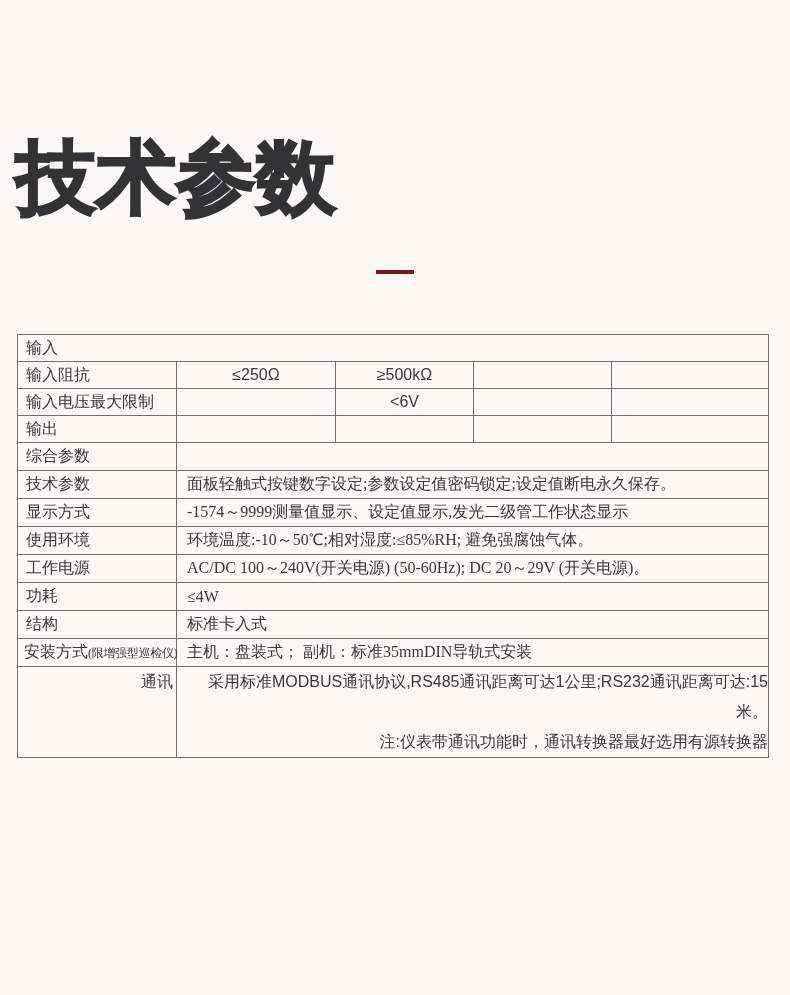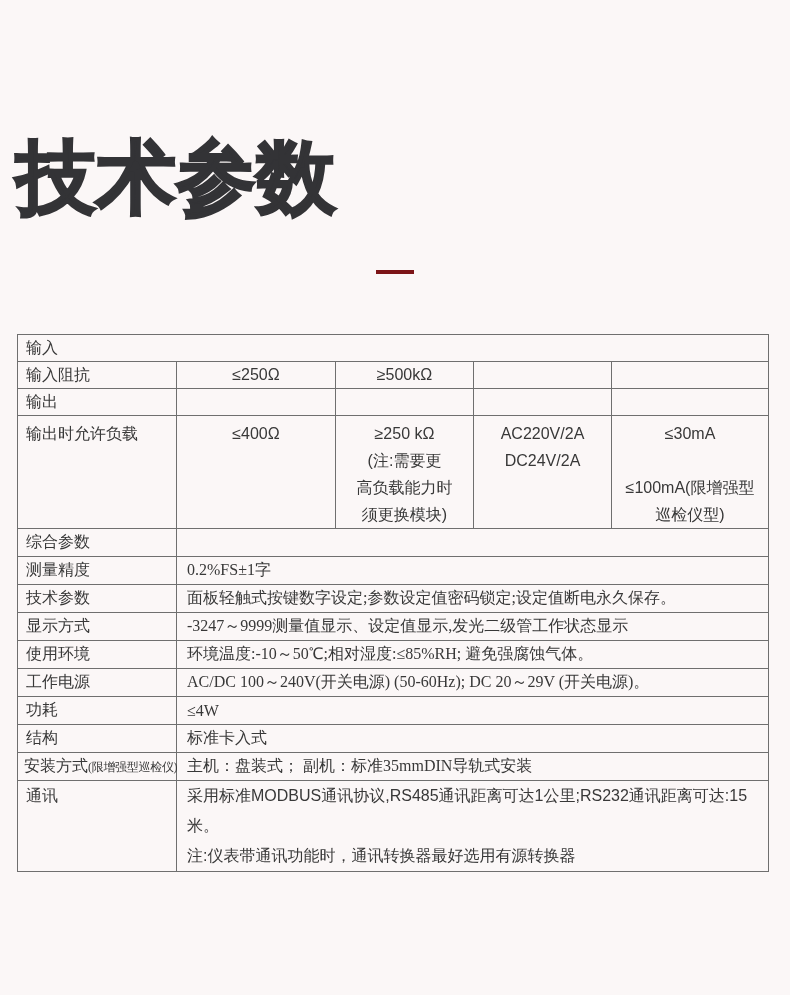--- a/index.html
+++ b/index.html
@@ -47,21 +47,21 @@
   td.ctr { text-align: center; }
   td.val { text-align: left; padding-left: 10px; white-space: pre-line; }
   tr.span-row td { height: 28px; font-family: Liberation Serif, serif; }
   tr.tall td {
     vertical-align: top;
     line-height: 27px;
     padding-top: 4px;
     white-space: pre-line;
     height: 105px;
   }
-  tr.comm td { height: 60px; line-height: 30px; }
+  tr.comm td { height: 60px; line-height: 30px; text-align: right; }
   td.nowrap { white-space: nowrap; padding-left: 6px; }
   .note { font-size: 12px; letter-spacing: -0.3px; }
 </style>
 </head>
 <body style="background: rgb(251, 247, 247);">
 
 <h1 class="title">技术参数</h1>
 <div class="divider" style="background: rgb(124, 20, 23);"></div>
 
 <table class="spec">
@@ -77,55 +77,44 @@
       <td class="lbl" colspan="5">输入</td>
     </tr>
     <tr>
       <td class="lbl">输入阻抗</td>
       <td class="ctr">≤250Ω</td>
       <td class="ctr">≥500kΩ</td>
       <td class="ctr"></td>
       <td class="ctr"></td>
     </tr>
     <tr>
+      <td class="lbl">输入电压最大限制</td>
+      <td class="ctr"></td>
+      <td class="ctr">&lt;6V</td>
+      <td class="ctr"></td>
+      <td class="ctr"></td>
+    </tr>
+    <tr>
       <td class="lbl">输出</td>
       <td class="ctr"></td>
       <td class="ctr"></td>
       <td class="ctr"></td>
       <td class="ctr"></td>
     </tr>
-    <tr class="tall">
-      <td class="lbl">输出时允许负载</td>
-      <td class="ctr">≤400Ω</td>
-      <td class="ctr">≥250 kΩ
-(注:需要更
-高负载能力时
-须更换模块)</td>
-      <td class="ctr">AC220V/2A
-DC24V/2A</td>
-      <td class="ctr">≤30mA
-
-≤100mA(限增强型
-巡检仪型)</td>
-    </tr>
     <tr class="span-row">
       <td class="lbl">综合参数</td>
       <td class="val" colspan="4"></td>
-    </tr>
-    <tr class="span-row">
-      <td class="lbl">测量精度</td>
-      <td class="val" colspan="4">0.2%FS±1字</td>
     </tr>
     <tr class="span-row">
       <td class="lbl">技术参数</td>
       <td class="val" colspan="4">面板轻触式按键数字设定;参数设定值密码锁定;设定值断电永久保存。</td>
     </tr>
     <tr class="span-row">
       <td class="lbl">显示方式</td>
-      <td class="val" colspan="4">-3247～9999测量值显示、设定值显示,发光二级管工作状态显示</td>
+      <td class="val" colspan="4">-1574～9999测量值显示、设定值显示,发光二级管工作状态显示</td>
     </tr>
     <tr class="span-row">
       <td class="lbl">使用环境</td>
       <td class="val" colspan="4">环境温度:-10～50℃;相对湿度:≤85%RH; 避免强腐蚀气体。</td>
     </tr>
     <tr class="span-row">
       <td class="lbl">工作电源</td>
       <td class="val" colspan="4">AC/DC 100～240V(开关电源) (50-60Hz); DC 20～29V (开关电源)。</td>
     </tr>
     <tr class="span-row">

